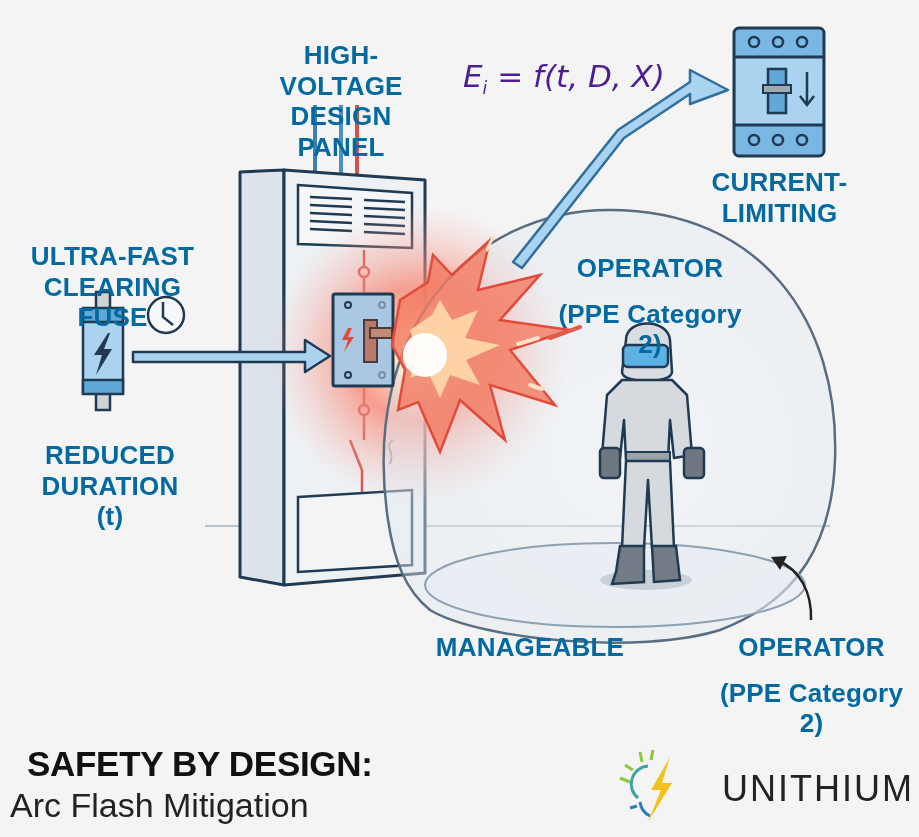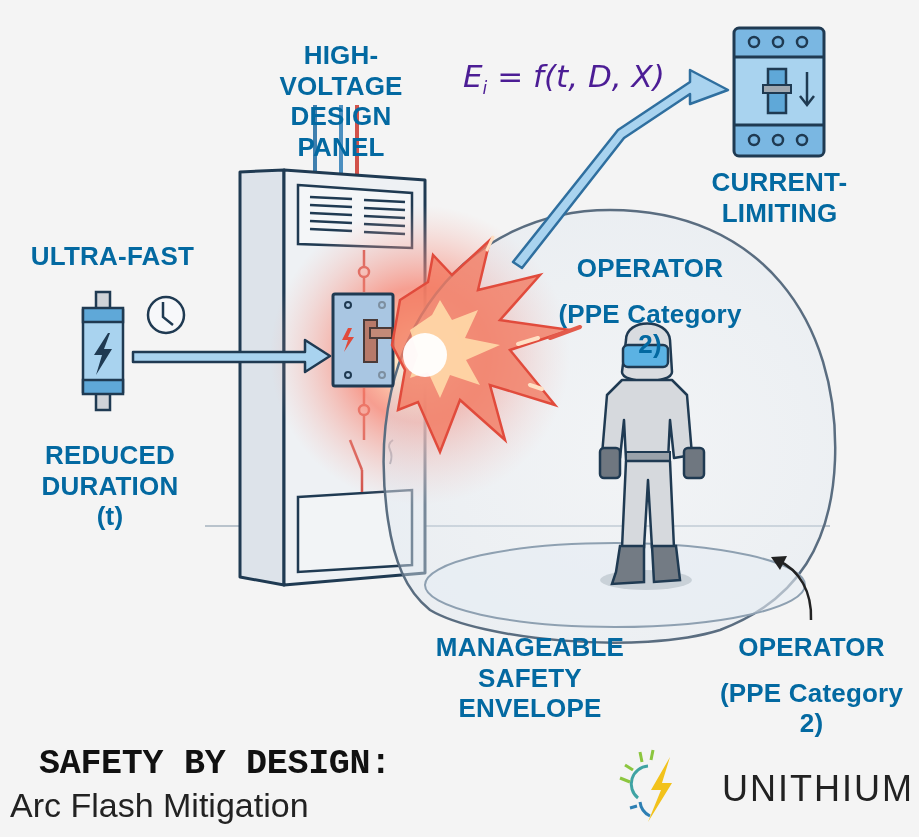--- a/index.html
+++ b/index.html
@@ -15,21 +15,21 @@
     font-weight: bold; font-size: 26px; color: #0369a1; letter-spacing: 0.2px;
   }
   .lbl .sub { font-weight: bold; display: block; margin-top: 15px; }
   .formula {
     position: absolute; left: 463px; top: 58px; font-size: 31px;
     font-style: italic; color: #4c1d95; font-family: "DejaVu Sans", sans-serif;
   }
   .formula sub { font-size: 17px; }
   .title-main {
     position: absolute; left: 27px; top: 744px; font-size: 35px; font-weight: bold;
-    color: #111; font-family: Liberation Mono, monospace; letter-spacing: -0.3px; margin-left: 12px;
+    color: #111; font-family: Liberation Sans, sans-serif; letter-spacing: -0.3px;
   }
   .title-sub {
     position: absolute; left: 10px; top: 786px; font-size: 34px; color: #222;
     font-family: "Liberation Sans", sans-serif;
   }
   .brand {
     position: absolute; left: 676px; top: 768px; font-size: 36px; color: #222;
     letter-spacing: 2px; font-family: "Liberation Sans", sans-serif; margin-left: 46px;
   }
 </style>
@@ -191,35 +191,35 @@
   <span>HIGH-VOLTAGE</span><br>
   <span>DESIGN PANEL</span>
 </div>
 
 <div class="formula"><span>E</span><sub>i</sub><span> = f(t, D, X)</span></div>
 
 <div class="lbl" style="left:672px; top:167px; width:215px;text-align:center;">CURRENT-LIMITING</div>
 
 <div class="lbl" style="left:20px; top:241px; width:185px;">
   <span>ULTRA-FAST</span><br>
+  <span>CLEARING FUSE</span>
 </div>
 
 <div class="lbl" style="left:25px; top:440px; width:170px;">
   <span>REDUCED</span><br>
   <span>DURATION (t)</span>
 </div>
 
 <div class="lbl" style="left:550px; top:253px; width:200px;">
   <span>OPERATOR</span>
   <span class="sub">(PPE Category 2)</span>
 </div>
 
 <div class="lbl" style="left:420px; top:632px; width:220px;">
   <span>MANAGEABLE</span><br>
-  <span>SAFETY ENVELOPE</span>
 </div>
 
 <div class="lbl" style="left:714px; top:632px; width:195px;">
   <span>OPERATOR</span>
   <span class="sub">(PPE Category 2)</span>
 </div>
 
 <div class="title-main">SAFETY BY DESIGN:</div>
 <div class="title-sub">Arc Flash Mitigation</div>
 <div class="brand">UNITHIUM</div>

